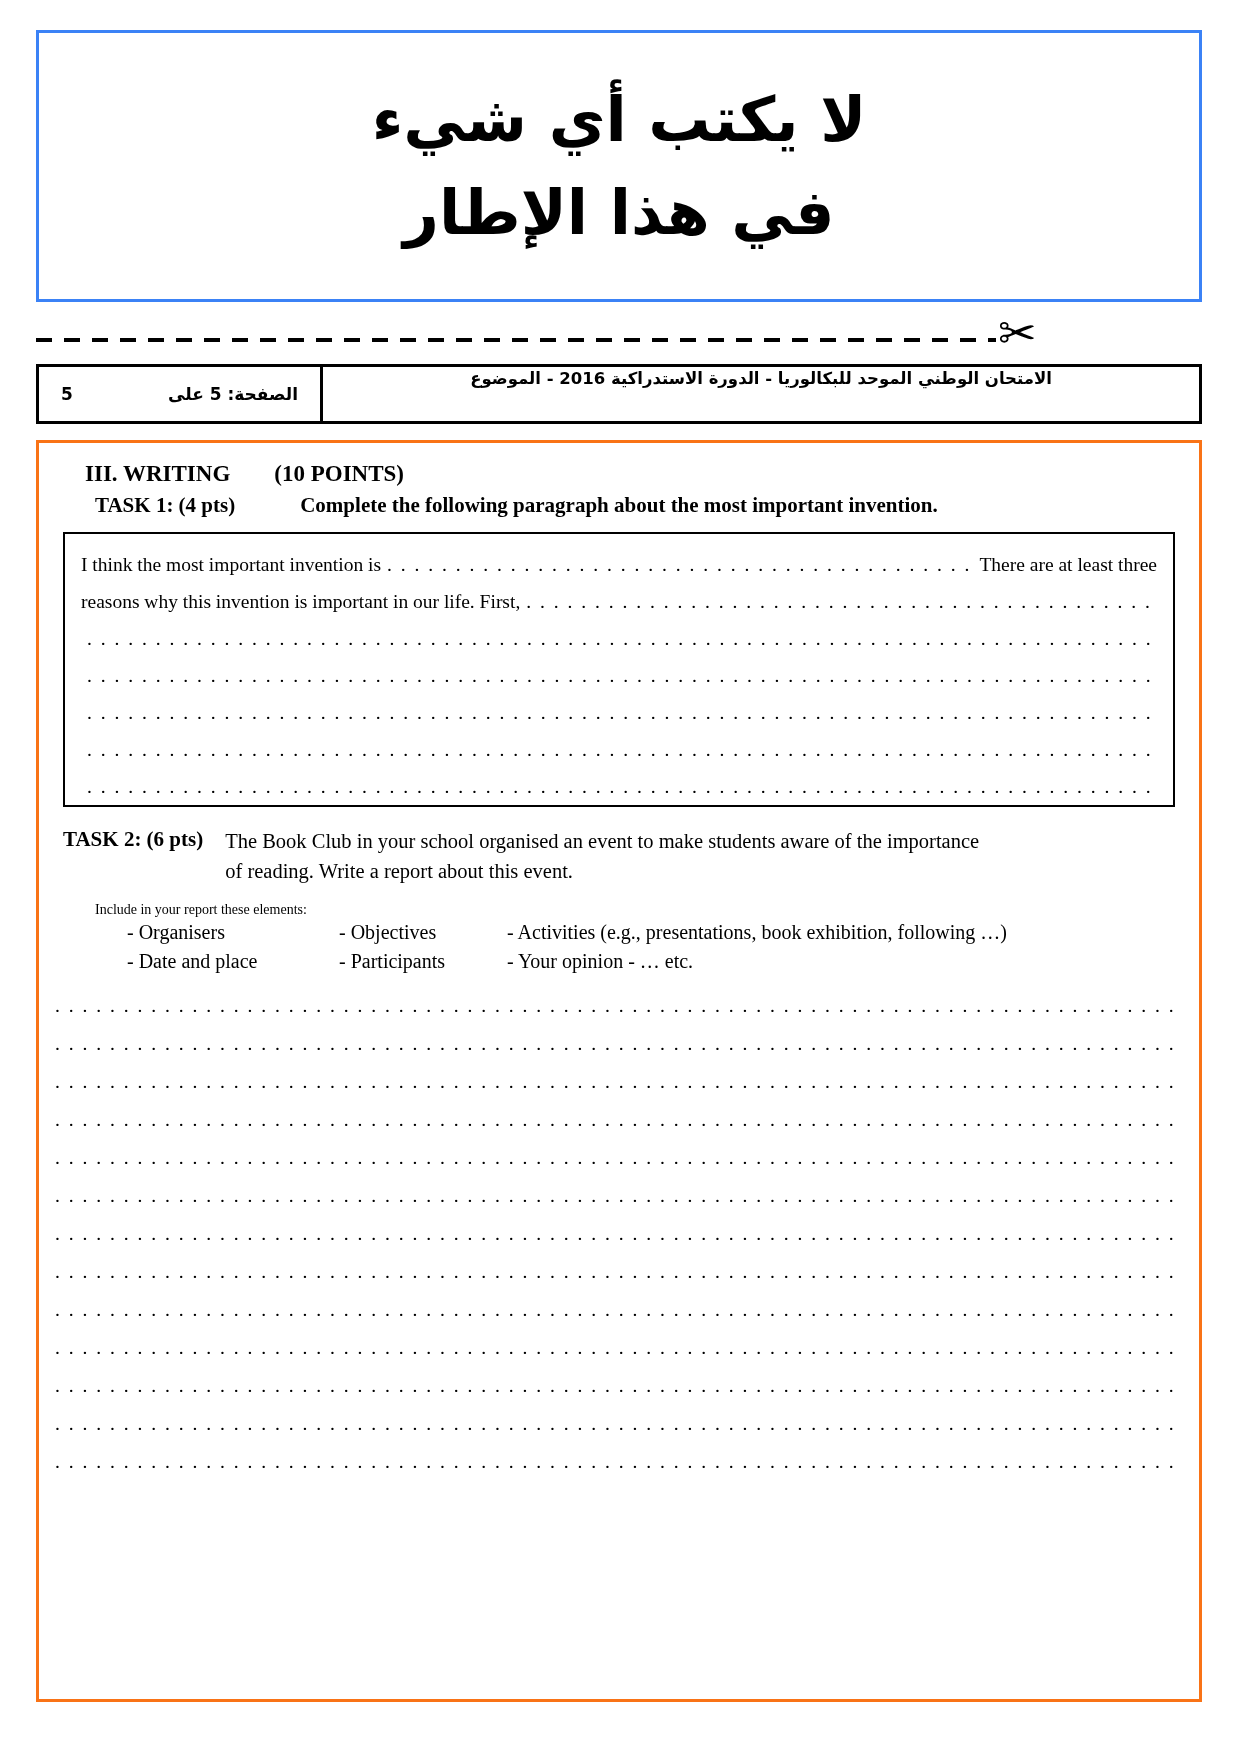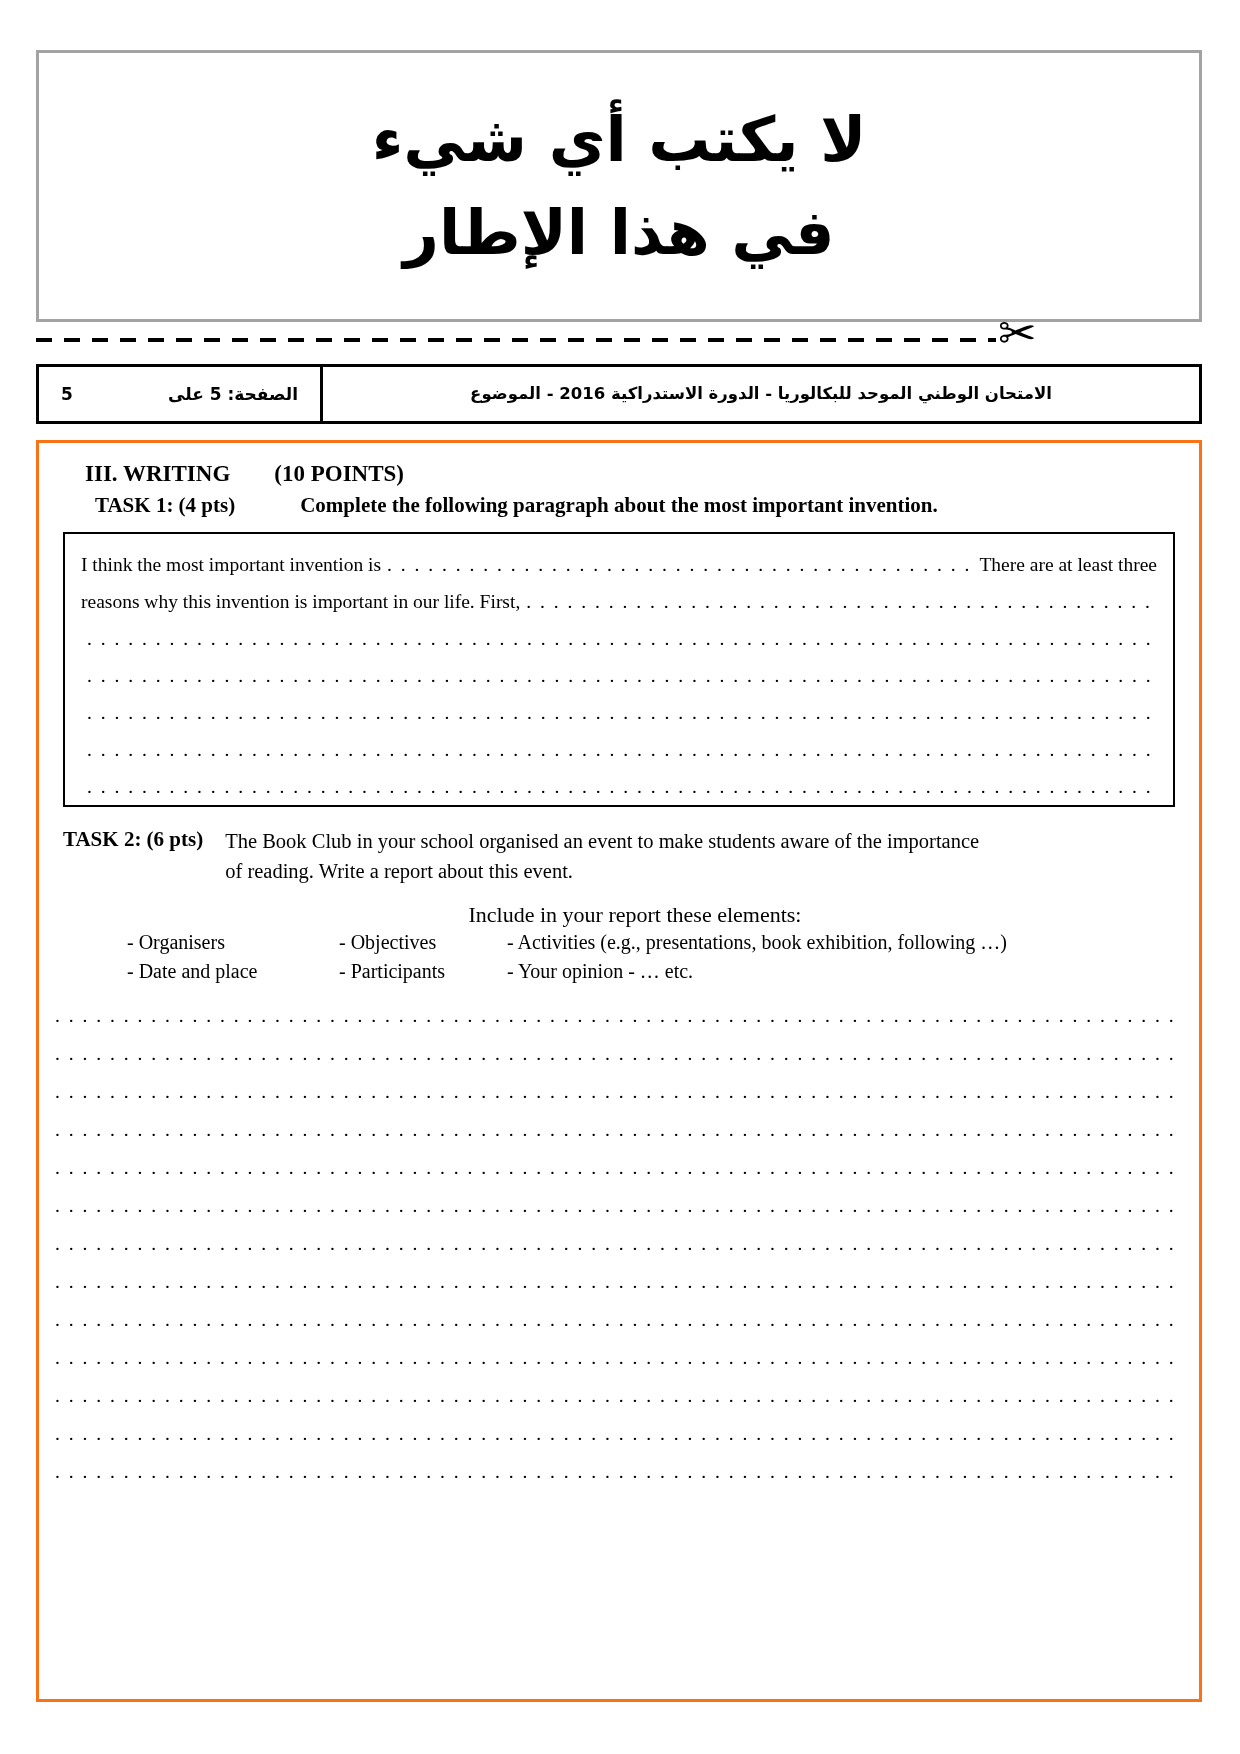--- a/index.html
+++ b/index.html
@@ -3,22 +3,22 @@
 <meta charset="utf-8">
 <style>
   * { box-sizing: border-box; }
   html,body { margin:0; padding:0; }
   body {
     width:1240px; height:1754px; position:relative;
     background:#ffffff; color:#000;
     font-family:"Liberation Serif", serif;
   }
   .top-frame {
-    position:absolute; left:36px; top:50px; width:1166px; height:272px;
-    border:3px solid #a3a3a3;
+    position:absolute; left:36px; top:30px; width:1166px; height:272px;
+    border:3px solid #3b82f6;
     display:flex; flex-direction:column; align-items:center; justify-content:center;
   }
   .ar-big {
     font-family:"DejaVu Sans", sans-serif; font-weight:bold;
     font-size:62px; line-height:1.5; direction:rtl;
   }
   .cut-line {
     position:absolute; left:36px; top:338px; width:960px; height:4px;
     background:repeating-linear-gradient(to right, #000 0 16px, transparent 16px 28px);
   }
@@ -30,42 +30,42 @@
     position:absolute; left:36px; top:364px; width:1166px; height:60px;
     border:3px solid #000; display:flex;
   }
   .header-left {
     width:284px; border-right:3px solid #000;
     display:flex; align-items:center; justify-content:space-between;
     direction:rtl; padding:0 22px;
     font-family:"DejaVu Sans", sans-serif; font-weight:bold; font-size:17px;
   }
   .header-right {
-    flex:1; display:flex; flex-direction:column; justify-content:center;
+    flex:1; display:flex; justify-content:center;
     direction:rtl; text-align:center;
     font-family:"DejaVu Sans", sans-serif; font-weight:bold;
     font-size:16.5px; line-height:1.5;
   }
   .main-box {
     position:absolute; left:36px; top:440px; width:1166px; height:1262px;
     border:3px solid #f97316; padding:18px 24px;
   }
   .sec-title { font-weight:bold; font-size:23px; display:flex; gap:44px; padding-left:22px; }
   .task1-head { font-weight:bold; font-size:21px; display:flex; gap:65px; padding-left:32px; margin-top:6px; }
   .t1box { border:2px solid #000; margin-top:14px; padding:12px 16px 0; }
   .pline { display:flex; align-items:baseline; font-size:19.5px; line-height:37px; white-space:nowrap; }
   .pline .txt { flex:none; }
   .dotfill {
     flex:1 1 0; min-width:0; overflow:hidden; white-space:nowrap;
     letter-spacing:2px; margin:0 6px;
   }
   .task2-head { margin-top:20px; display:flex; font-size:20.5px; }
   .t2label { font-weight:bold; white-space:nowrap; margin-right:22px; font-size:21px; }
   .t2text div { line-height:1.45; }
-  .include-line { margin-top:16px; margin-left:32px; font-size:22px;text-align:center; }
+  .include-line { margin-top:16px; margin-left:32px; font-size:14px; }
   .elems {
     margin-top:1px; margin-left:64px; margin-right:10px;
     display:grid; grid-template-columns:212px 168px auto;
     row-gap:2px; font-size:20px; line-height:1.35;
   }
   .answer-lines { margin-top:12px; margin-left:-8px; margin-right:-8px; }
   .aline {
     height:38px; line-height:38px; font-size:19.5px;
     overflow:hidden; white-space:nowrap; letter-spacing:2px;
   }

